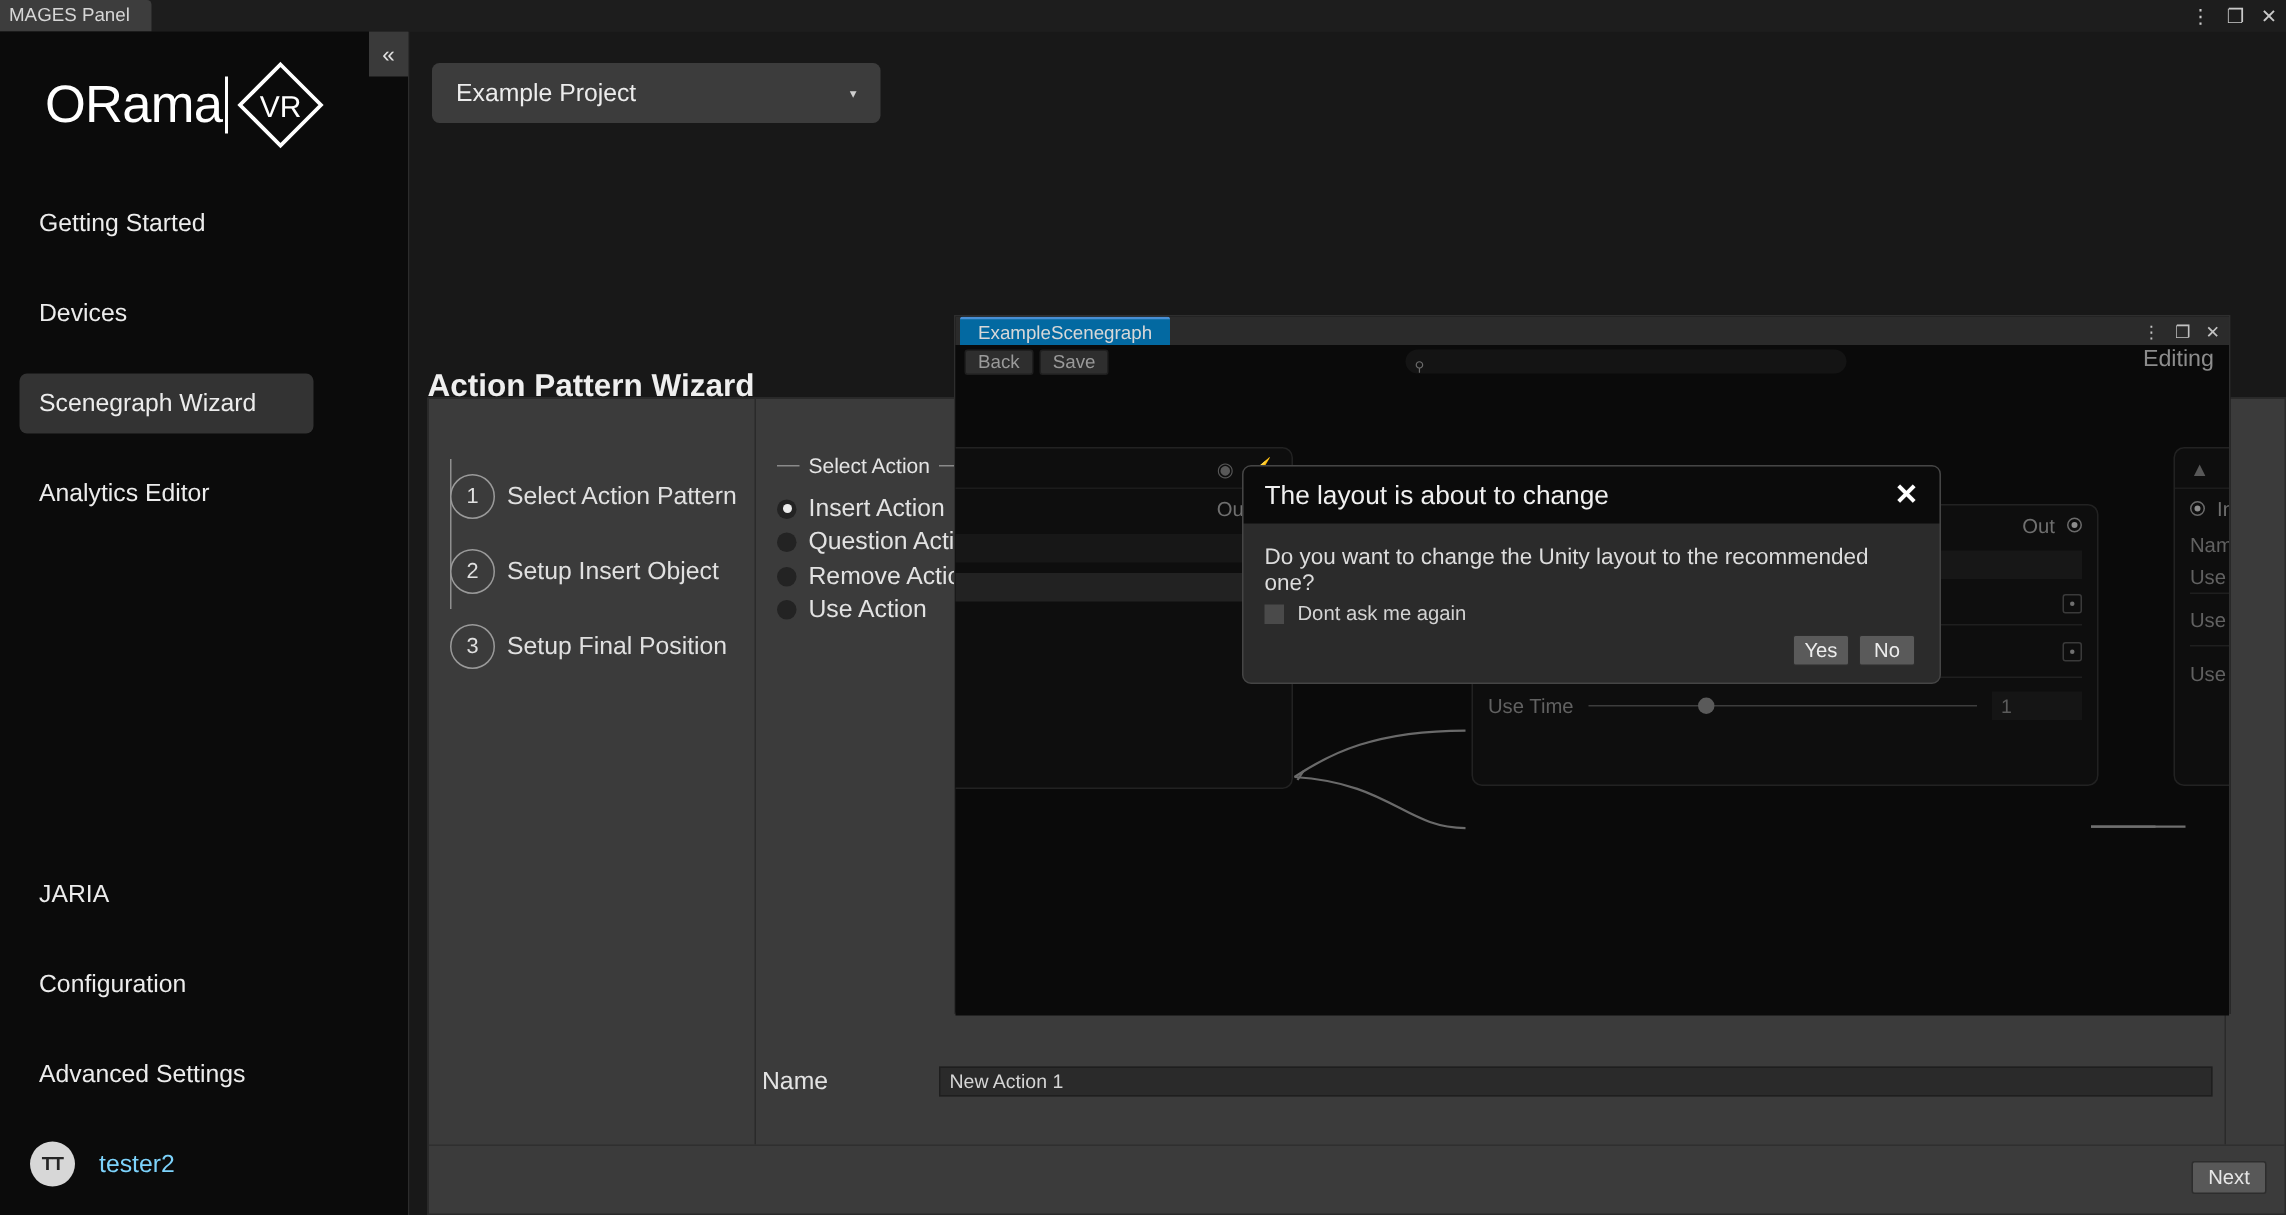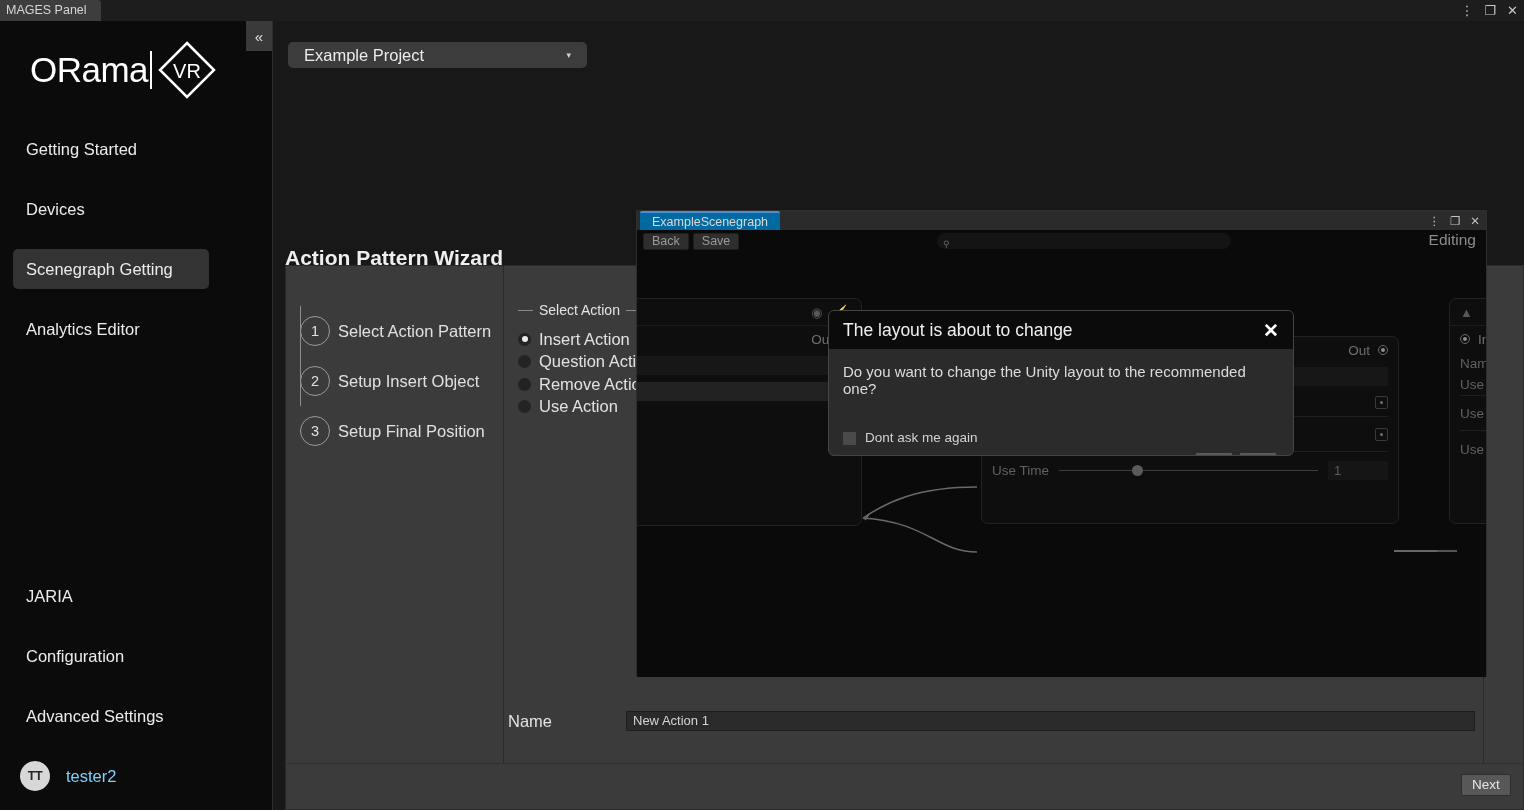--- a/index.html
+++ b/index.html
@@ -41,21 +41,21 @@
   .userrow { display: flex; align-items: center; height: 40px; margin: 0 13px 8px 13px;
              padding: 0 7px; }
   .avatar { width: 30px; height: 30px; border-radius: 50%; background: #d7d7d7;
             color: #262626; font-size: 12.5px; font-weight: bold; display: flex;
             align-items: center; justify-content: center; letter-spacing: -0.5px; }
   .username { color: #7dd3fc; font-size: 16.5px; margin-left: 16px; }
 
   
   .main { position: absolute; left: 273px; top: 21px; width: 1251px; height: 789px;
           background: #181818; }
-  .projectsel { position: absolute; left: 15px; top: 21px; width: 299px; height: 26px;
+  .projectsel { position: absolute; left: 15px; top: 21px; width: 299px; height: 40px;
                 background: #3c3c3c; border-radius: 5px; color: #ececec; font-size: 16.5px;
                 display: flex; align-items: center; padding: 0 16px; }
   .projectsel .caret { margin-left: auto; font-size: 9px; color: #d0d0d0; }
 
   
   .wizard-title { position: absolute; left: 12px; top: 225px; color: #efefef;
                   font-size: 21px; font-weight: bold; }
   .wizard { position: absolute; left: 12px; top: 244px; width: 1239px; height: 545px;
             background: #3b3b3b; border: 1px solid #2a2a2a; display: flex; flex-direction: column; }
   .wizard-body { flex: 1 1 auto; display: flex; min-height: 0; }
@@ -154,21 +154,21 @@
   
   .modal { position: absolute; left: 828px; top: 310px; width: 466px; height: 146px;
            background: #2b2b2b; border: 1px solid #454545; border-radius: 6px;
            overflow: hidden; }
   .modalhdr { height: 38px; background: #0b0b0b; display: flex; align-items: center;
               padding: 0 14px; }
   .modaltitle { color: #f0f0f0; font-size: 17.5px; }
   .modalclose { margin-left: auto; color: #fff; font-size: 19px; font-weight: bold; }
   .modalbody { padding: 14px 14px 0 14px; }
   .modaltext { color: #dcdcdc; font-size: 15px; }
-  .chkrow { display: flex; align-items: flex-end; margin-top: 33px; }
+  .chkrow { display: flex; align-items: flex-end; margin-top: 4px; }
   .chkbox { width: 13px; height: 13px; background: #4a4a4a; margin-right: 9px; }
   .chklabel { color: #d3d3d3; font-size: 13.5px; }
   .modalbtns { display: flex; justify-content: flex-end; gap: 6px; margin-top: 7px;
                padding-right: 2px; }
   .mbtn { min-width: 38px; height: 21px; background: #5a5a5a; border: 1px solid #2d2d2d;
           color: #ededed; font-size: 13.5px; line-height: 19px; text-align: center;
           padding: 0 7px; border-radius: 2px; }
 </style>
 </head>
 <body>
@@ -199,21 +199,21 @@
     </div>
 
     <div class="navlist">
       <div class="navitem">
         <span>Getting Started</span>
       </div>
       <div class="navitem">
         <span>Devices</span>
       </div>
       <div class="navitem active">
-        <span>Scenegraph Getting</span>
+        <span>Scenegraph Wizard</span>
       </div>
       <div class="navitem">
         <span>Analytics Editor</span>
       </div>
     </div>
 
     <div class="navbottom">
       <div class="navitem">
         <span>JARIA</span>
       </div>

